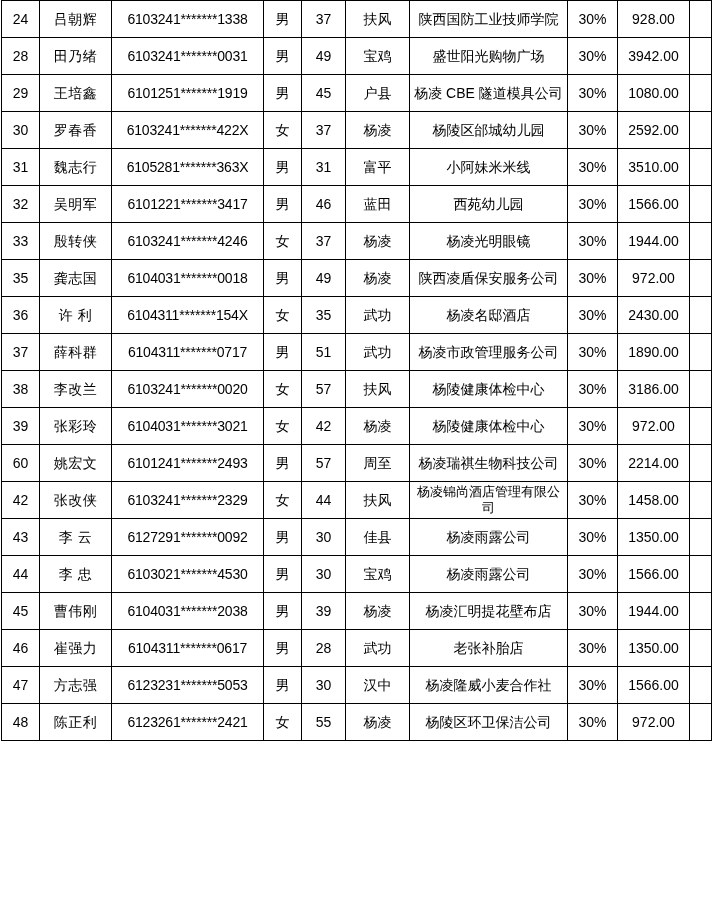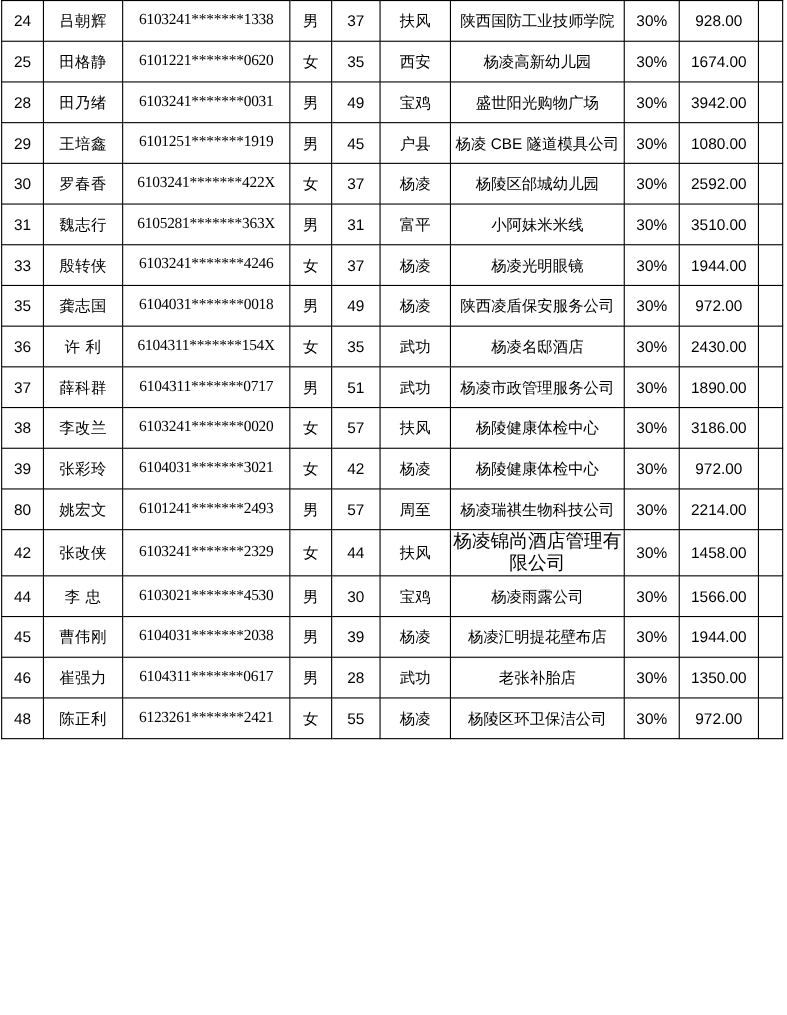--- a/index.html
+++ b/index.html
@@ -35,29 +35,29 @@
   col.c-sex   { width: 38px; }
   col.c-age   { width: 44px; }
   col.c-area  { width: 64px; }
   col.c-org   { width: 158px; }
   col.c-rate  { width: 50px; }
   col.c-amt   { width: 72px; }
   col.c-tail  { width: 22px; }
 
   td.index  { font-size: 15px; }
   td.name   { font-size: 15px; letter-spacing: 0.5px; margin-top: 28px; }
-  td.id     { font-size: 13px; font-family: Liberation Serif, serif; letter-spacing: -0.2px; }
+  td.id     { font-size: 13px; font-family: Liberation Sans, sans-serif; letter-spacing: -0.2px; }
   td.sex    { font-size: 15px; }
   td.age    { font-size: 15px; }
   td.area   { font-size: 15px; }
   td.org    { font-size: 14px; }
   td.rate   { font-size: 12px; }
   td.amt    { font-size: 14px; }
   td.tail   { font-size: 12px; }
-  td.org.wrap { font-size: 17px; line-height: 1.2; }
+  td.org.wrap { font-size: 13px; line-height: 1.2; }
 </style>
 </head>
 <body>
 
 <table class="roster">
   <colgroup>
     <col class="c-index">
       <col class="c-name">
       <col class="c-id">
       <col class="c-sex">
@@ -75,32 +75,20 @@
         <td class="id">6103241*******1338</td>
         <td class="sex">男</td>
         <td class="age">37</td>
         <td class="area">扶风</td>
         <td class="org">陕西国防工业技师学院</td>
         <td class="rate">30%</td>
         <td class="amt">928.00</td>
         <td class="tail"></td>
       </tr>
       <tr>
-        <td class="index">25</td>
-        <td class="name">田格静</td>
-        <td class="id">6101221*******0620</td>
-        <td class="sex">女</td>
-        <td class="age">35</td>
-        <td class="area">西安</td>
-        <td class="org">杨凌高新幼儿园</td>
-        <td class="rate">30%</td>
-        <td class="amt">1674.00</td>
-        <td class="tail"></td>
-      </tr>
-      <tr>
         <td class="index">28</td>
         <td class="name">田乃绪</td>
         <td class="id">6103241*******0031</td>
         <td class="sex">男</td>
         <td class="age">49</td>
         <td class="area">宝鸡</td>
         <td class="org">盛世阳光购物广场</td>
         <td class="rate">30%</td>
         <td class="amt">3942.00</td>
         <td class="tail"></td>
@@ -135,20 +123,32 @@
         <td class="id">6105281*******363X</td>
         <td class="sex">男</td>
         <td class="age">31</td>
         <td class="area">富平</td>
         <td class="org">小阿妹米米线</td>
         <td class="rate">30%</td>
         <td class="amt">3510.00</td>
         <td class="tail"></td>
       </tr>
       <tr>
+        <td class="index">32</td>
+        <td class="name">吴明军</td>
+        <td class="id">6101221*******3417</td>
+        <td class="sex">男</td>
+        <td class="age">46</td>
+        <td class="area">蓝田</td>
+        <td class="org">西苑幼儿园</td>
+        <td class="rate">30%</td>
+        <td class="amt">1566.00</td>
+        <td class="tail"></td>
+      </tr>
+      <tr>
         <td class="index">33</td>
         <td class="name">殷转侠</td>
         <td class="id">6103241*******4246</td>
         <td class="sex">女</td>
         <td class="age">37</td>
         <td class="area">杨凌</td>
         <td class="org">杨凌光明眼镜</td>
         <td class="rate">30%</td>
         <td class="amt">1944.00</td>
         <td class="tail"></td>
@@ -207,21 +207,21 @@
         <td class="id">6104031*******3021</td>
         <td class="sex">女</td>
         <td class="age">42</td>
         <td class="area">杨凌</td>
         <td class="org">杨陵健康体检中心</td>
         <td class="rate">30%</td>
         <td class="amt">972.00</td>
         <td class="tail"></td>
       </tr>
       <tr>
-        <td class="index">80</td>
+        <td class="index">60</td>
         <td class="name">姚宏文</td>
         <td class="id">6101241*******2493</td>
         <td class="sex">男</td>
         <td class="age">57</td>
         <td class="area">周至</td>
         <td class="org">杨凌瑞祺生物科技公司</td>
         <td class="rate">30%</td>
         <td class="amt">2214.00</td>
         <td class="tail"></td>
       </tr>
@@ -231,20 +231,32 @@
         <td class="id">6103241*******2329</td>
         <td class="sex">女</td>
         <td class="age">44</td>
         <td class="area">扶风</td>
         <td class="org wrap">杨凌锦尚酒店管理有限公司</td>
         <td class="rate">30%</td>
         <td class="amt">1458.00</td>
         <td class="tail"></td>
       </tr>
       <tr>
+        <td class="index">43</td>
+        <td class="name">李  云</td>
+        <td class="id">6127291*******0092</td>
+        <td class="sex">男</td>
+        <td class="age">30</td>
+        <td class="area">佳县</td>
+        <td class="org">杨凌雨露公司</td>
+        <td class="rate">30%</td>
+        <td class="amt">1350.00</td>
+        <td class="tail"></td>
+      </tr>
+      <tr>
         <td class="index">44</td>
         <td class="name">李  忠</td>
         <td class="id">6103021*******4530</td>
         <td class="sex">男</td>
         <td class="age">30</td>
         <td class="area">宝鸡</td>
         <td class="org">杨凌雨露公司</td>
         <td class="rate">30%</td>
         <td class="amt">1566.00</td>
         <td class="tail"></td>
@@ -264,20 +276,32 @@
       <tr>
         <td class="index">46</td>
         <td class="name">崔强力</td>
         <td class="id">6104311*******0617</td>
         <td class="sex">男</td>
         <td class="age">28</td>
         <td class="area">武功</td>
         <td class="org">老张补胎店</td>
         <td class="rate">30%</td>
         <td class="amt">1350.00</td>
+        <td class="tail"></td>
+      </tr>
+      <tr>
+        <td class="index">47</td>
+        <td class="name">方志强</td>
+        <td class="id">6123231*******5053</td>
+        <td class="sex">男</td>
+        <td class="age">30</td>
+        <td class="area">汉中</td>
+        <td class="org">杨凌隆威小麦合作社</td>
+        <td class="rate">30%</td>
+        <td class="amt">1566.00</td>
         <td class="tail"></td>
       </tr>
       <tr>
         <td class="index">48</td>
         <td class="name">陈正利</td>
         <td class="id">6123261*******2421</td>
         <td class="sex">女</td>
         <td class="age">55</td>
         <td class="area">杨凌</td>
         <td class="org">杨陵区环卫保洁公司</td>

